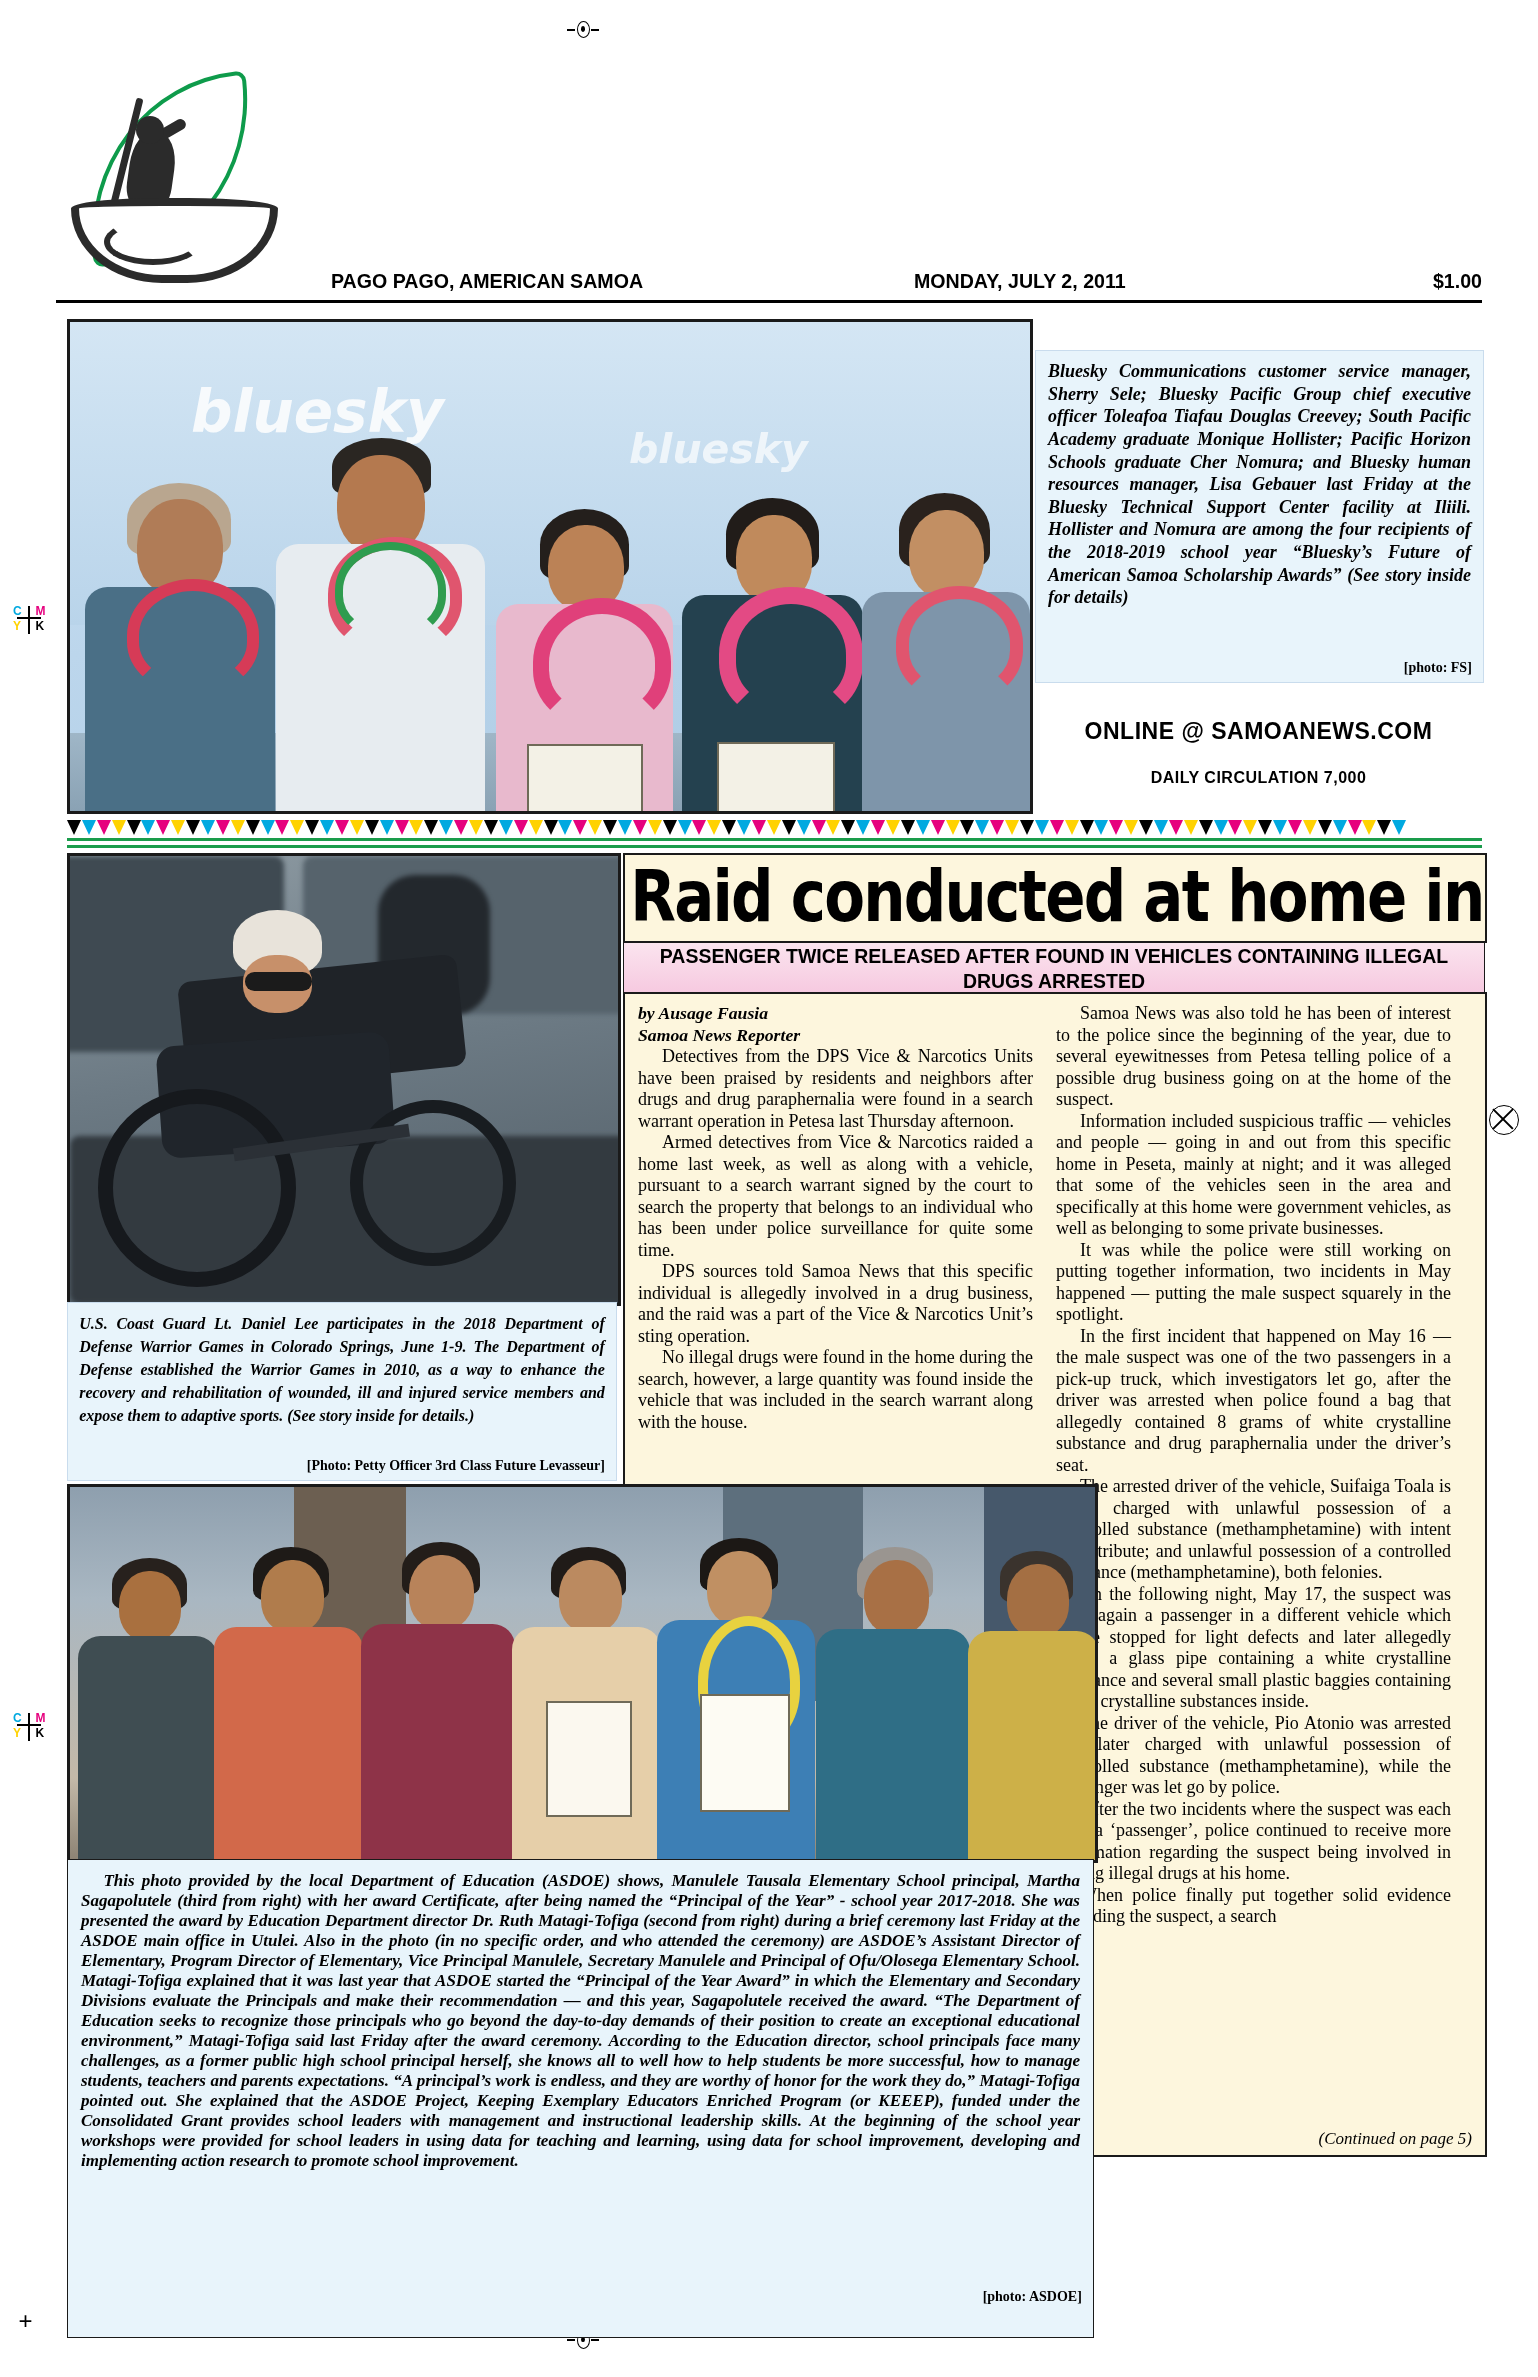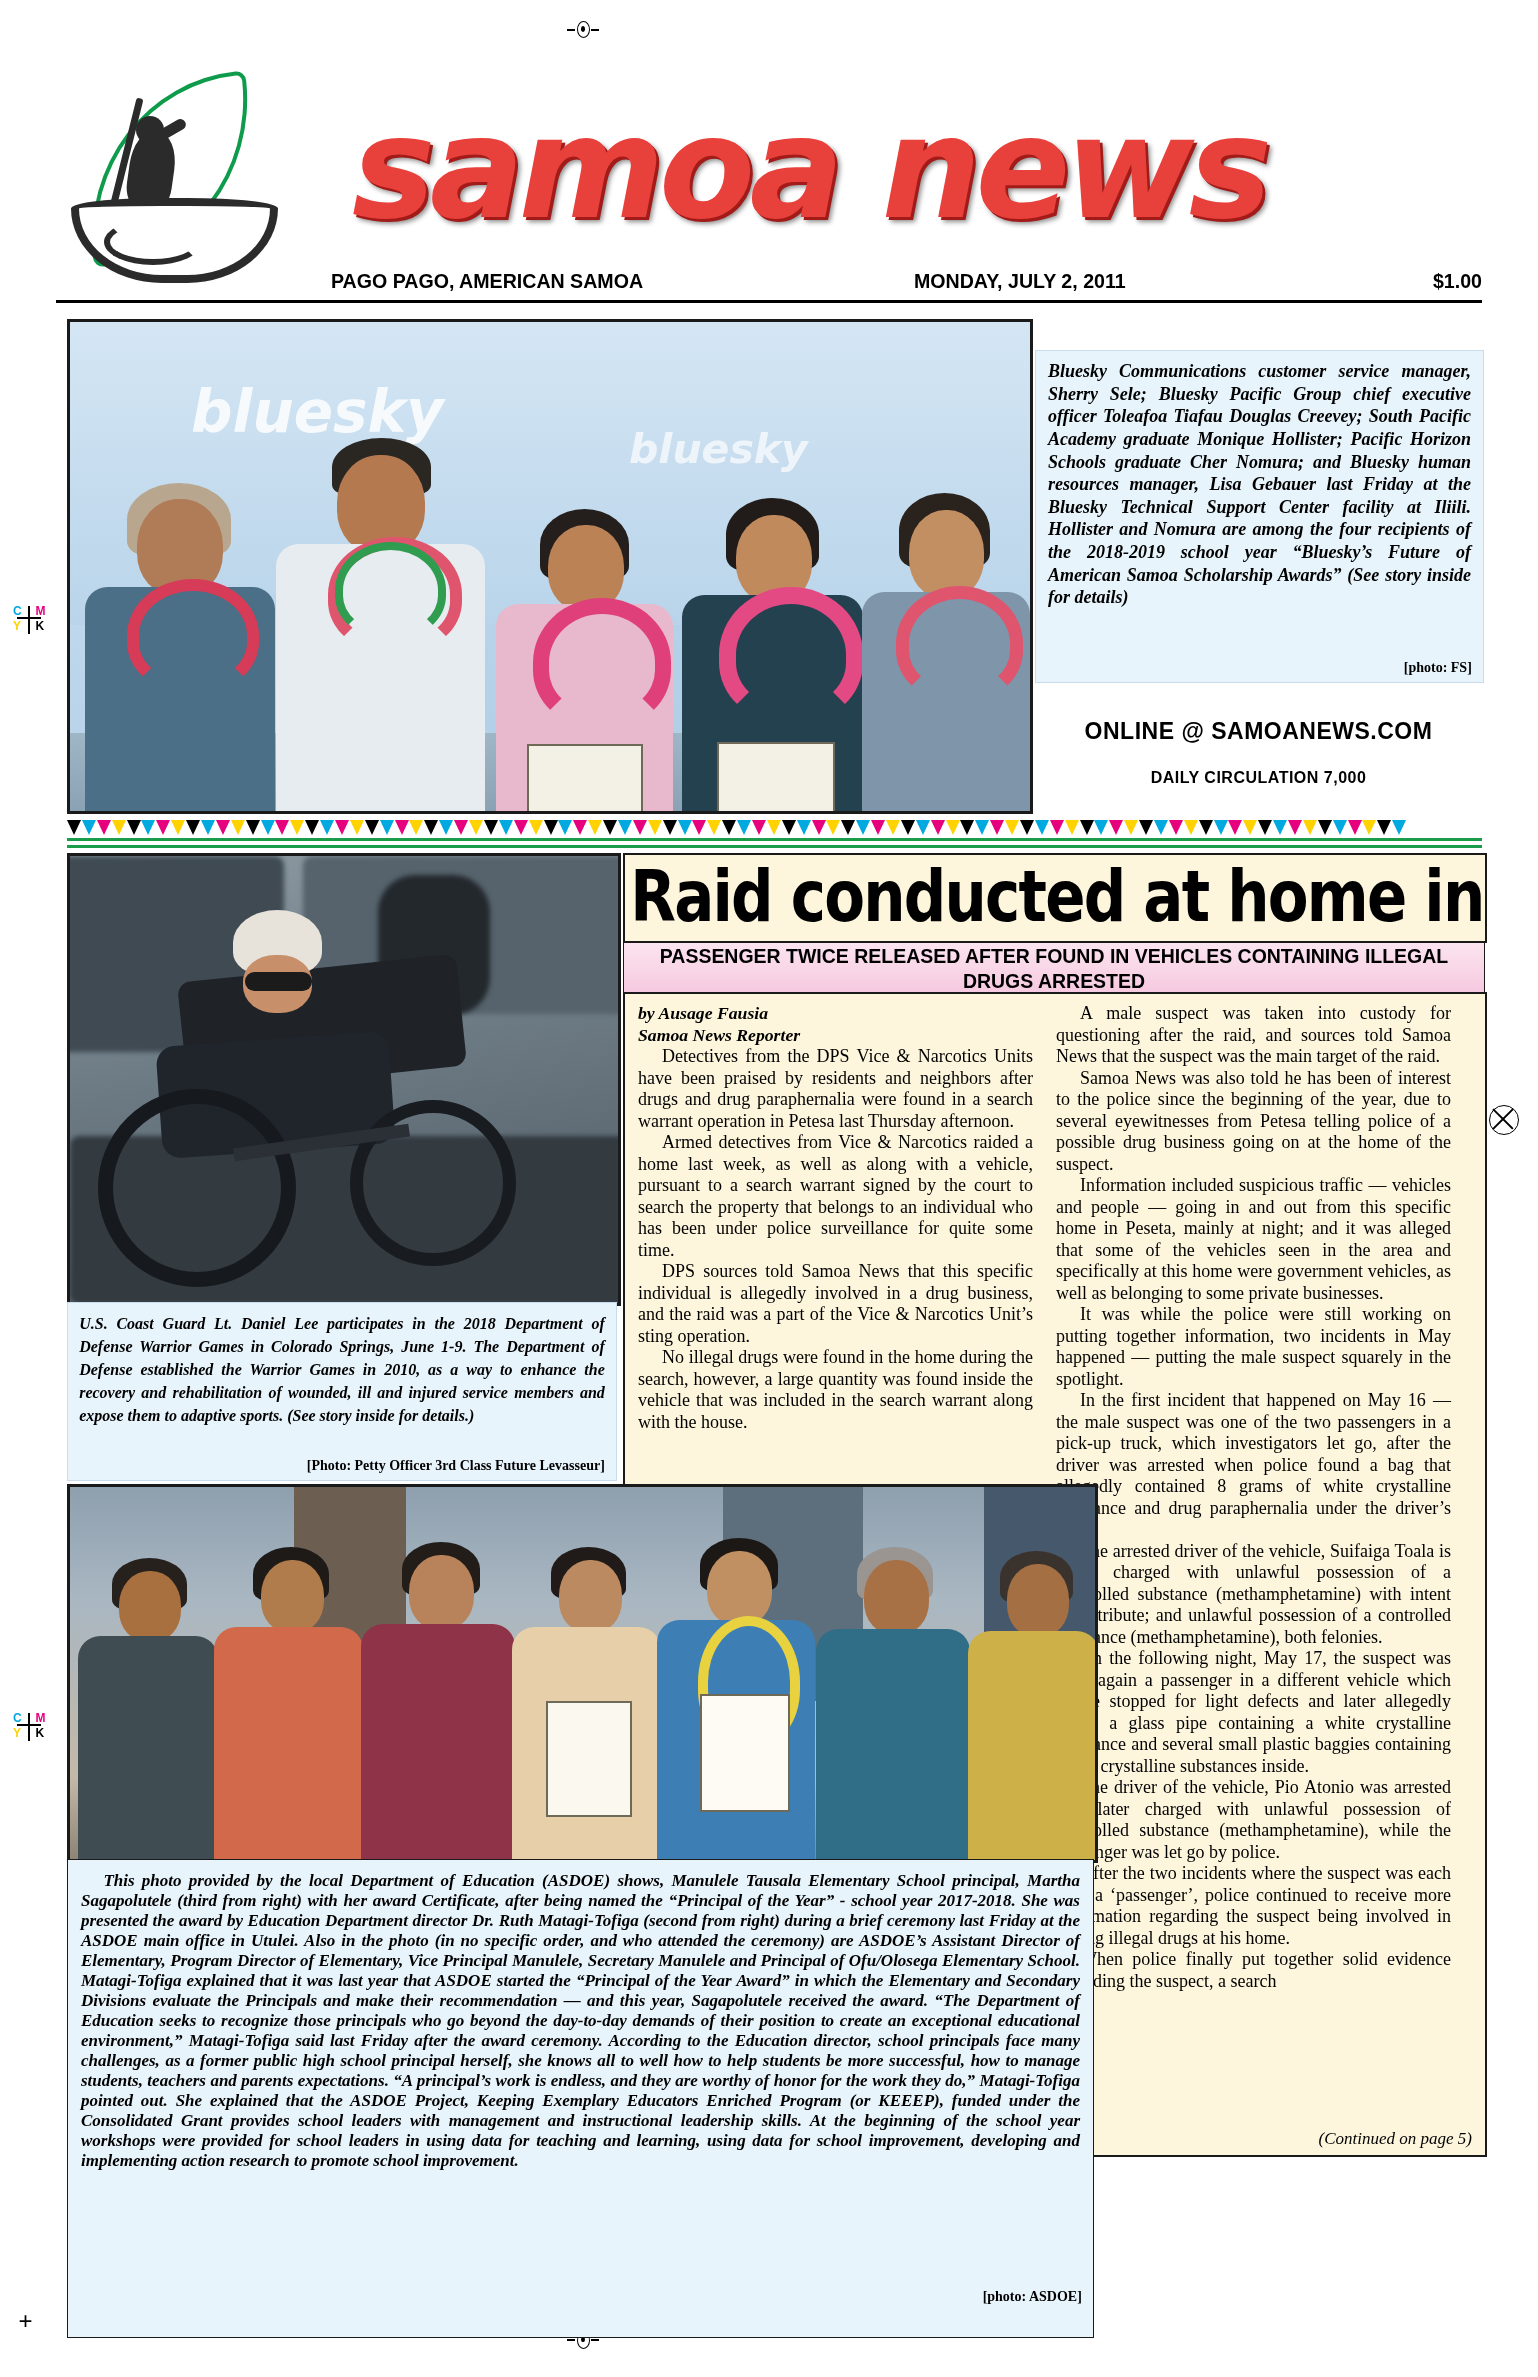--- a/index.html
+++ b/index.html
@@ -161,21 +161,20 @@
       </div>
     <div class="logoMark">
       <div class="leaf"></div>
         <div class="oar"></div>
         <div class="arm"></div>
       <div class="body"></div>
         <div class="head"></div>
       <div class="hull"></div>
         <div class="wave"></div>
     </div>
-    <div class="wordmark">samoa news</div>
   </div>
 
   <div class="datelinebar">
     <span class="l">PAGO PAGO, AMERICAN SAMOA</span>
     <span class="c">MONDAY, JULY 2, 2011</span>
     <span class="r">$1.00</span>
   </div>
   <div class="hrule"></div>
 
   <div class="photoTop">
@@ -359,21 +358,20 @@
   <div class="storybox">
     <div class="col left" id="colLeft">
       <p class="byline">by Ausage Fausia</p>
       <p class="byline">Samoa News Reporter</p>
     <p>Detectives from the DPS Vice &amp; Narcotics Units have been praised by residents and neighbors after drugs and drug paraphernalia were found in a search warrant operation in Petesa last Thursday afternoon.</p>
         <p>Armed detectives from Vice &amp; Narcotics raided a home last week, as well as along with a vehicle, pursuant to a search warrant signed by the court to search the property that belongs to an individual who has been under police surveillance for quite some time.</p>
         <p>DPS sources told Samoa News that this specific individual is allegedly involved in a drug business, and the raid was a part of the Vice &amp; Narcotics Unit’s sting operation.</p>
         <p>No illegal drugs were found in the home during the search, however, a large quantity was found inside the vehicle that was included in the search warrant along with the house.</p>
       </div>
     <div class="col right" id="colRight">
-        <p>A male suspect was taken into custody for questioning after the raid, and sources told Samoa News that the suspect was the main target of the raid.</p>
         <p>Samoa News was also told he has been of interest to the police since the beginning of the year, due to several eyewitnesses from Petesa telling police of a possible drug business going on at the home of the suspect.</p>
         <p>Information included suspicious traffic — vehicles and people — going in and out from this specific home in Peseta, mainly at night; and it was alleged that some of the vehicles seen in the area and specifically at this home were government vehicles, as well as belonging to some private businesses.</p>
         <p>It was while the police were still working on putting together information, two incidents in May happened — putting the male suspect squarely in the spotlight.</p>
         <p>In the first incident that happened on May 16 — the male suspect was one of the two passengers in a pick-up truck, which investigators let go, after the driver was arrested when police found a bag that allegedly contained 8 grams of white crystalline substance and drug paraphernalia under the driver’s seat.</p>
         <p>The arrested driver of the vehicle, Suifaiga Toala is being charged with unlawful possession of a controlled substance (methamphetamine) with intent to distribute; and unlawful possession of a controlled substance (methamphetamine), both felonies.</p>
         <p>On the following night, May 17, the suspect was once again a passenger in a different vehicle which police stopped for light defects and later allegedly found a glass pipe containing a white crystalline substance and several small plastic baggies containing white crystalline substances inside.</p>
         <p>The driver of the vehicle, Pio Atonio was arrested and later charged with unlawful possession of controlled substance (methamphetamine), while the passenger was let go by police.</p>
         <p>After the two incidents where the suspect was each time a ‘passenger’, police continued to receive more information regarding the suspect being involved in selling illegal drugs at his home.</p>
         <p>When police finally put together solid evidence regarding the suspect, a search</p>
       </div>

